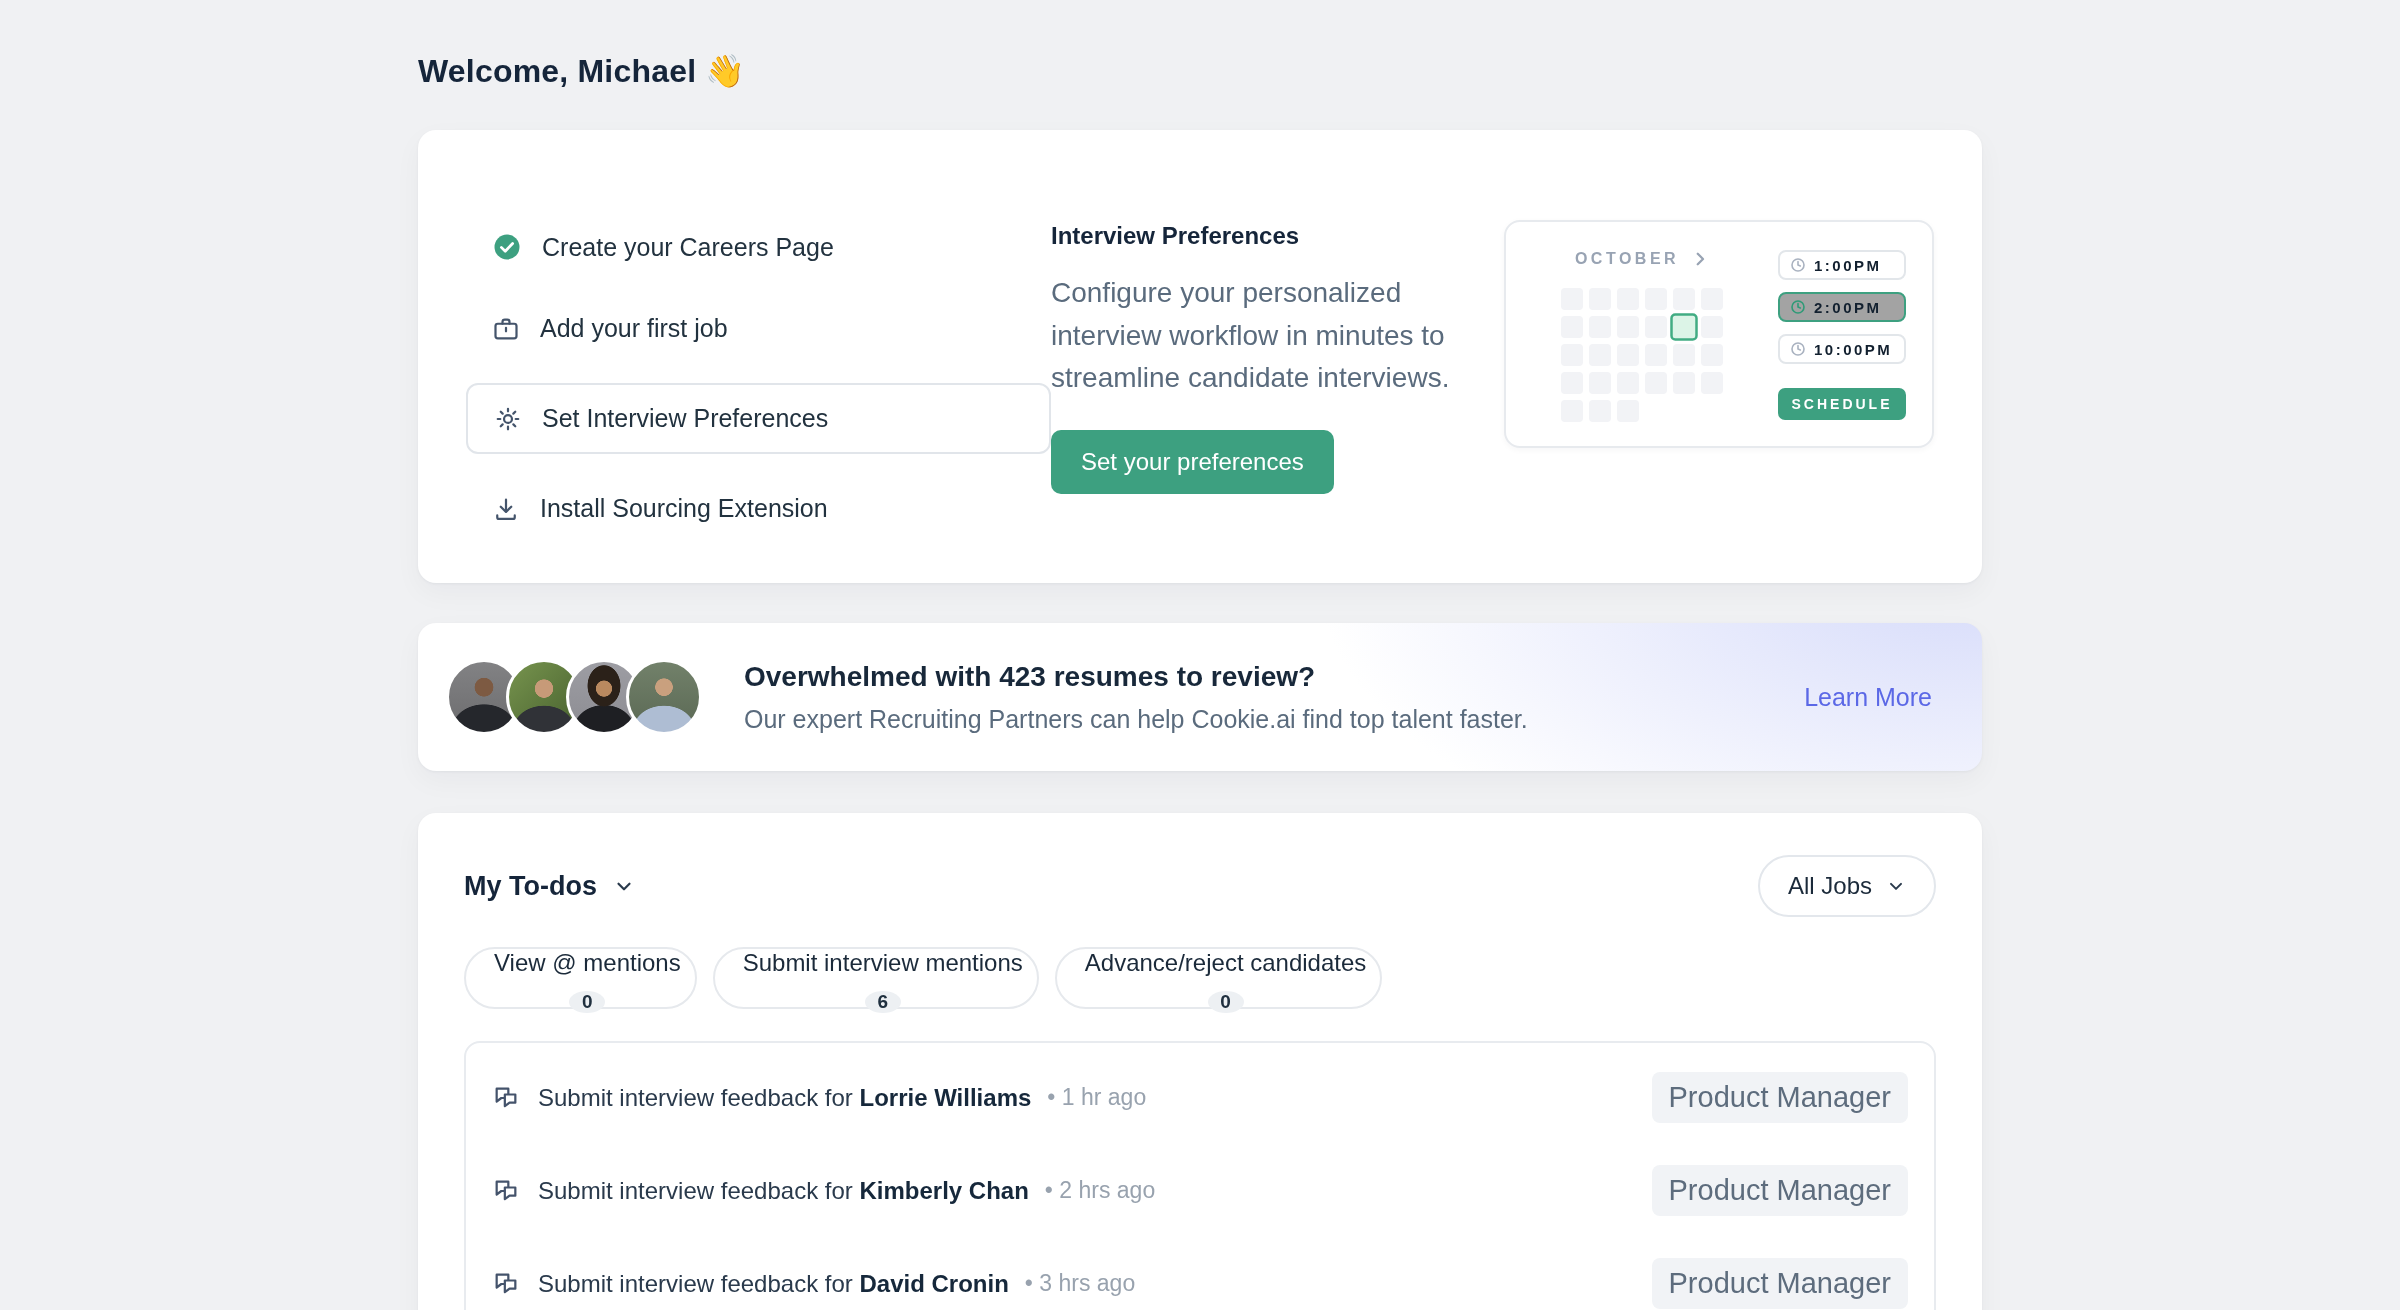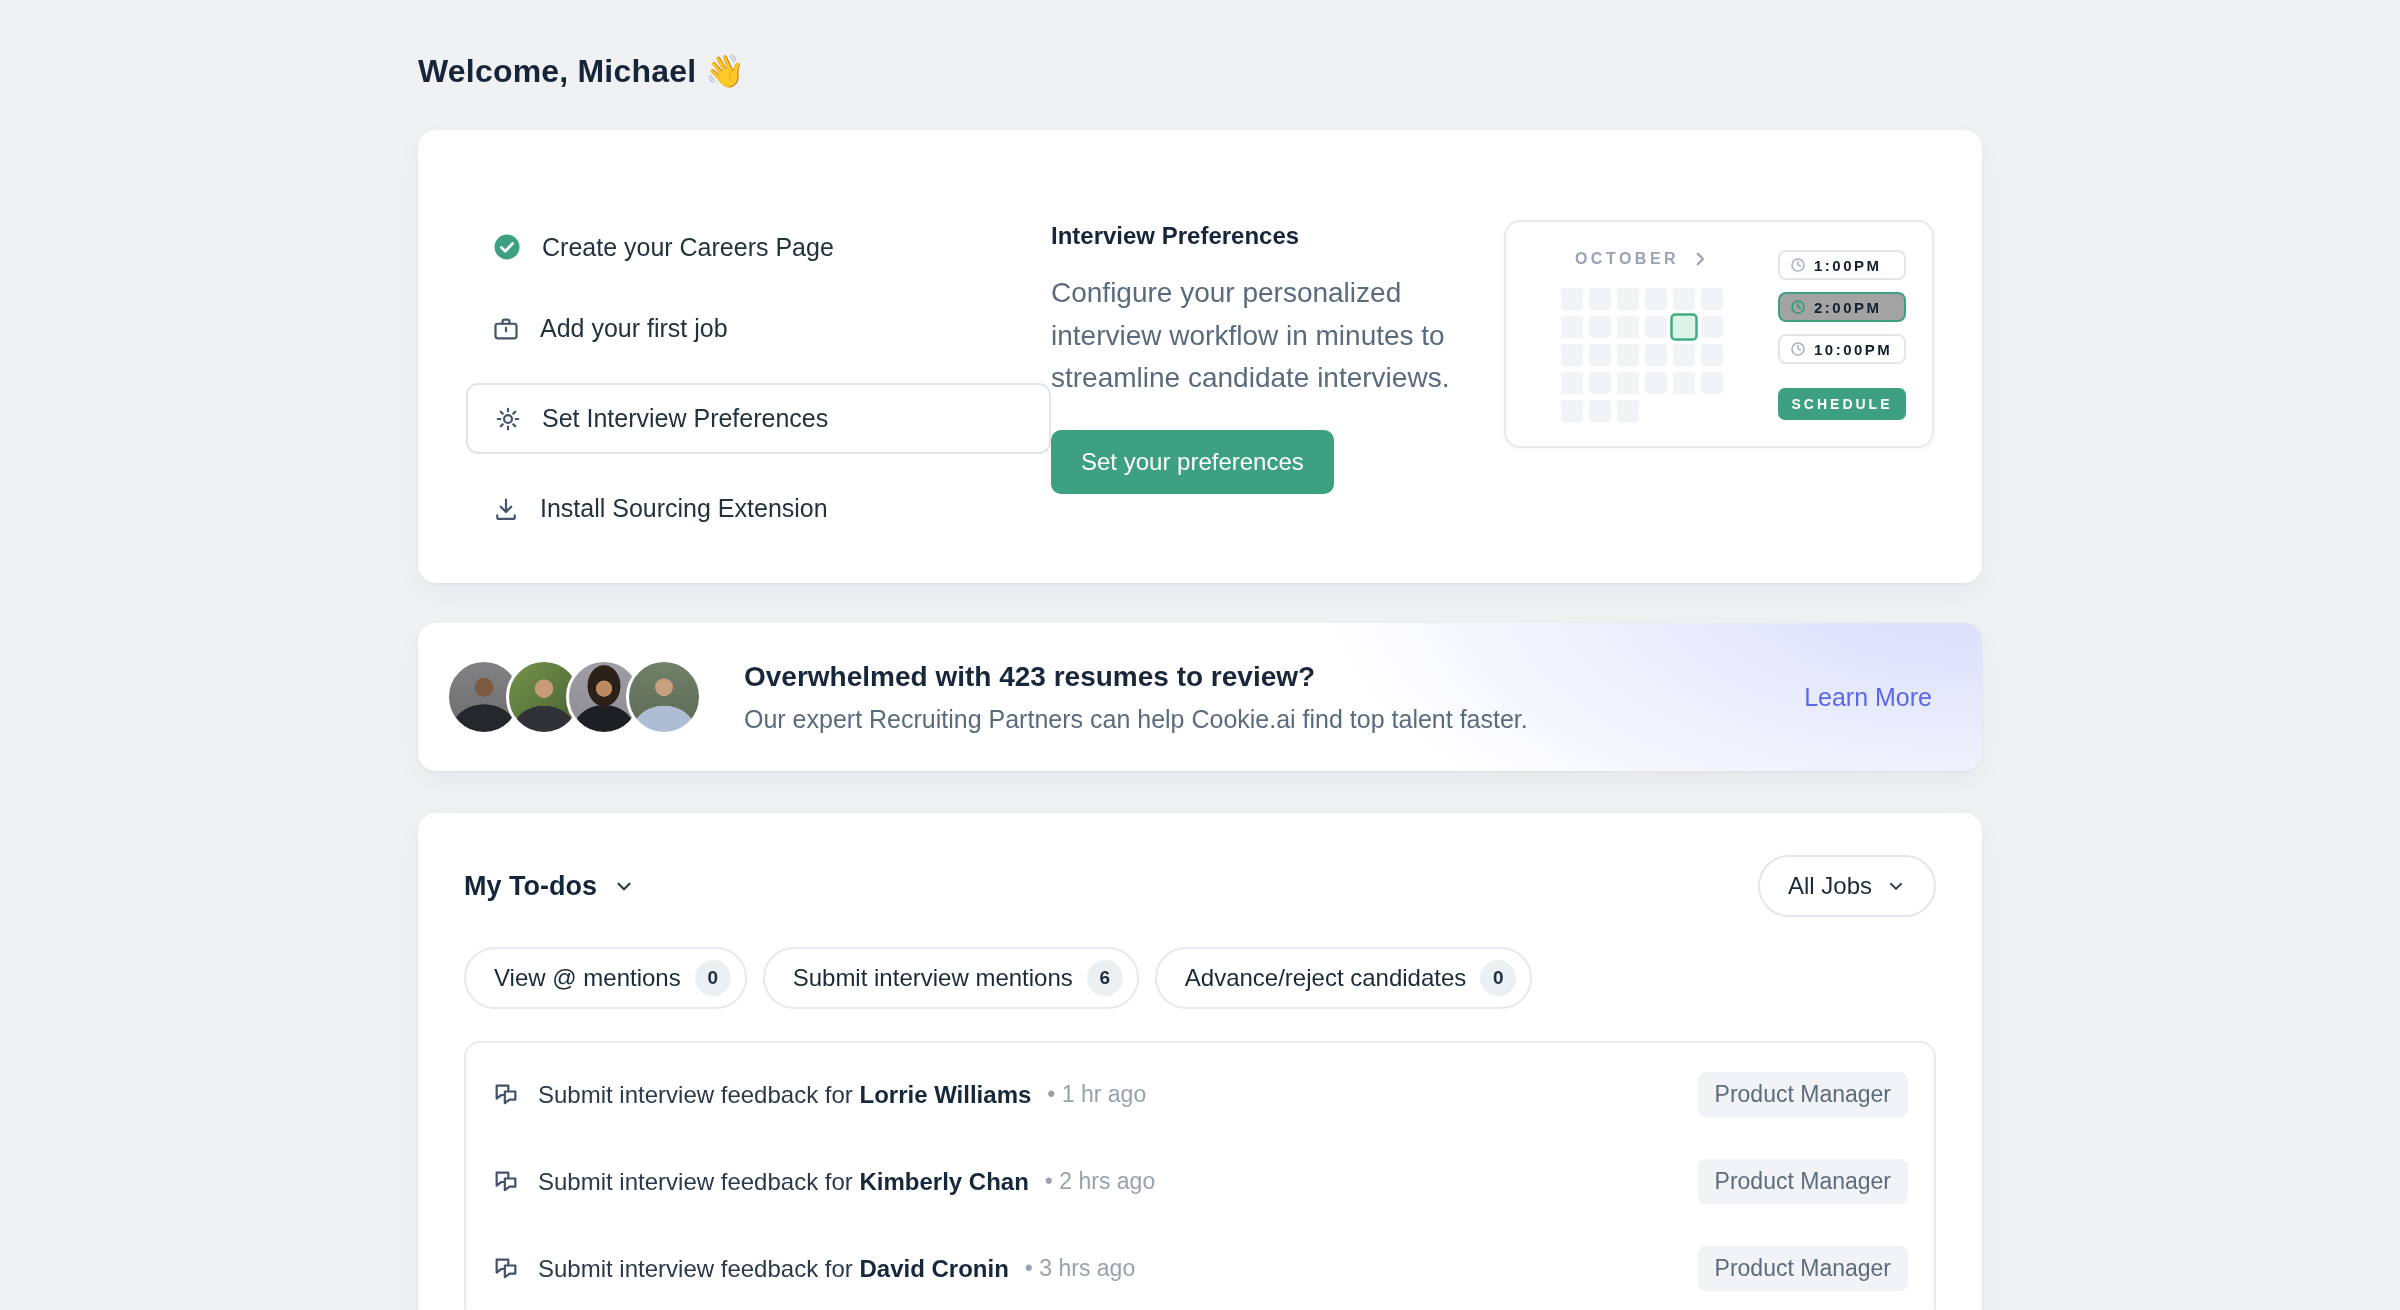--- a/index.html
+++ b/index.html
@@ -108,36 +108,36 @@
   .todos-title { font-size:27px; font-weight:bold; color:#15253a; }
   .jobs-filter {
     margin-left:auto; display:flex; align-items:center; gap:14px;
     border:2px solid #e3e7ec; border-radius:999px; background:#fff;
     padding:15px 28px; font-size:24px; color:#1b2a3a; cursor:pointer; font-family:inherit;
   }
   .filter-row { display:flex; gap:16px; margin-top:30px; }
   .filter-pill {
     display:flex; align-items:center; gap:14px; height:62px;
     border:2px solid #e6e9ed; border-radius:999px; background:#fff;
-    padding:0 14px 0 28px; font-size:24px; color:#1b2a3a; cursor:pointer; font-family:inherit;
+    padding:0 14px 0 28px; font-size:24px; color:#1b2a3a; cursor:pointer; font-family:inherit;flex-direction:column;
   }
   .badge {
     width:36px; height:36px; border-radius:50%; background:#edf0f3;
     display:flex; align-items:center; justify-content:center;
     font-size:19px; font-weight:bold; color:#20303f;
   }
   .todo-list { margin-top:32px; border:2px solid #e8ebef; border-radius:16px; padding:8px 0; }
   .todo-row { display:flex; align-items:center; padding:21px 26px; }
   .todo-row .ic { flex:none; display:flex; color:#44536b; margin-right:18px; }
   .todo-text { font-size:24px; color:#2a3a4c; }
   .todo-text b { color:#16283b; }
   .todo-time { margin-left:16px; font-size:23px; color:#98a2ae; }
   .todo-tag {
     margin-left:auto; background:#f1f3f6; color:#5d6c7d;
-    font-size:23px; padding:9px 17px; border-radius:8px;
+    font-size:29px; padding:9px 17px; border-radius:8px;
   }
   svg { display:block; }
 </style>
 </head>
 <body>
 
 <div class="container">
 
   <h1 class="welcome">Welcome, Michael 👋</h1>
 

